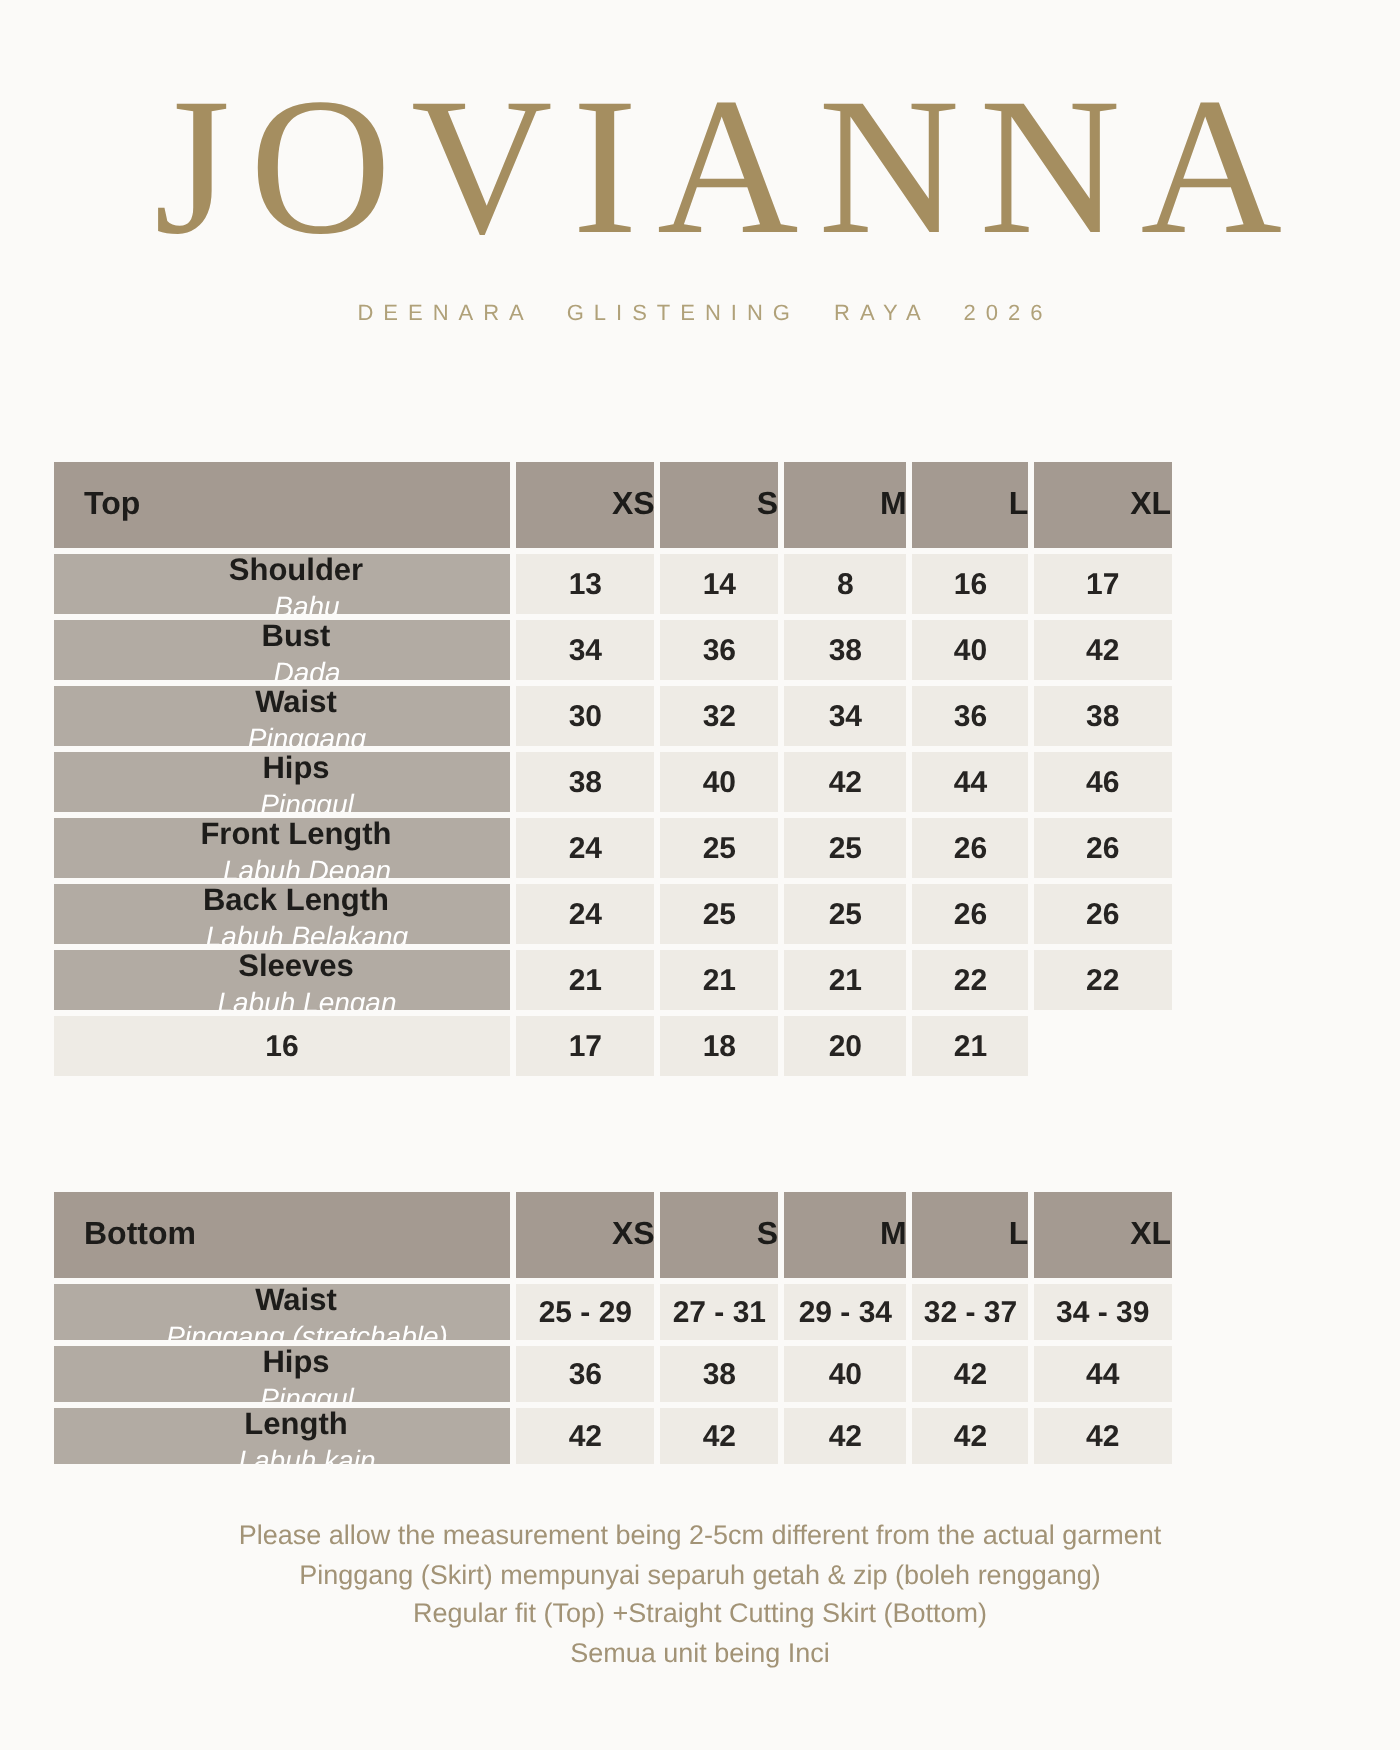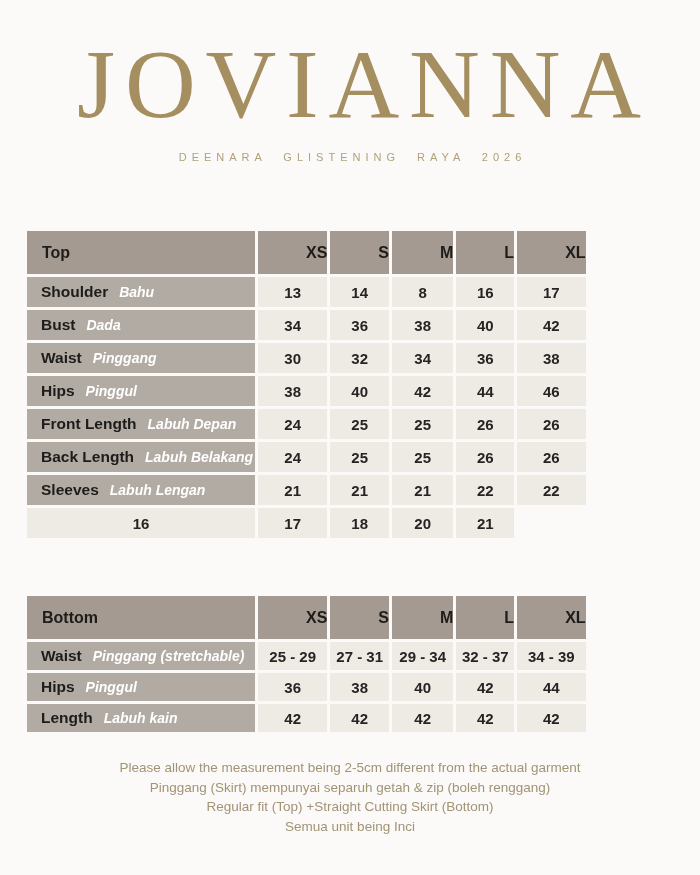--- a/index.html
+++ b/index.html
@@ -56,28 +56,28 @@
     font-size: 16px;
     color: #1d1c1a;
   }
   .name-cell { padding-left: 15px; justify-content: flex-start; }
   .size-cell { justify-content: center; padding-left: 48px; }
   .label-cell {
     background: var(--label-bg, #b2aba3);
     padding-left: 14px;
     white-space: nowrap;
     overflow: hidden;
+    flex-direction: column;
   }
   .label-text { font-weight: 700; font-size: 15.5px; color: #1d1c1a; }
   .translation {
     margin-left: 11px;
     font-style: italic;
     font-size: 14px;
     color: #ffffff;
-    font-weight: bold;
   }
   .value-cell {
     background: var(--cell-bg, #eeebe5);
     justify-content: center;
     font-size: 15px;
     font-weight: 600;
     color: #262422;
   }
 
   

